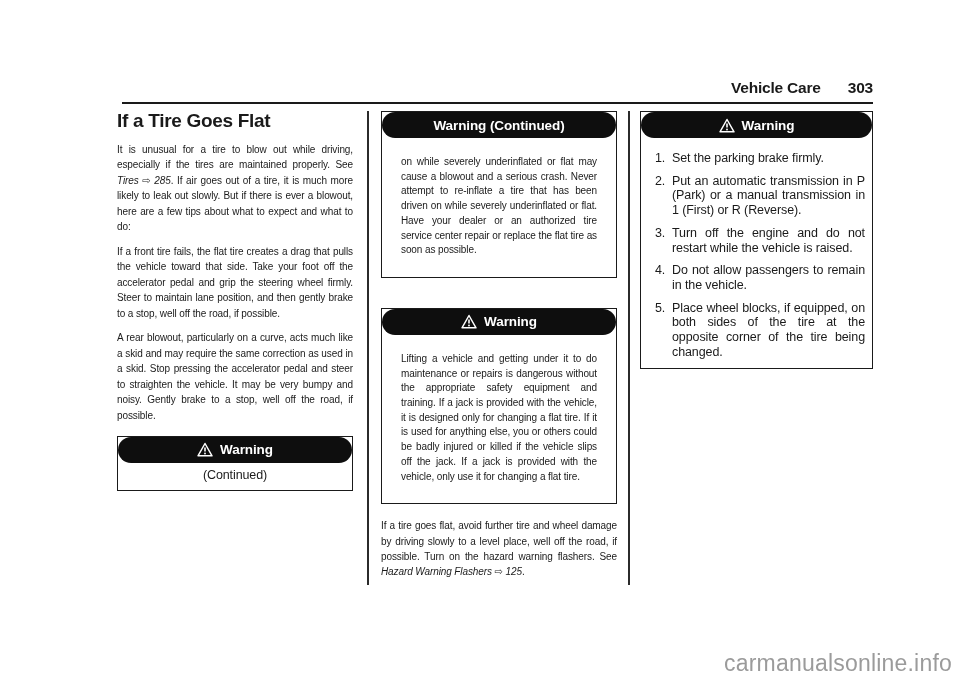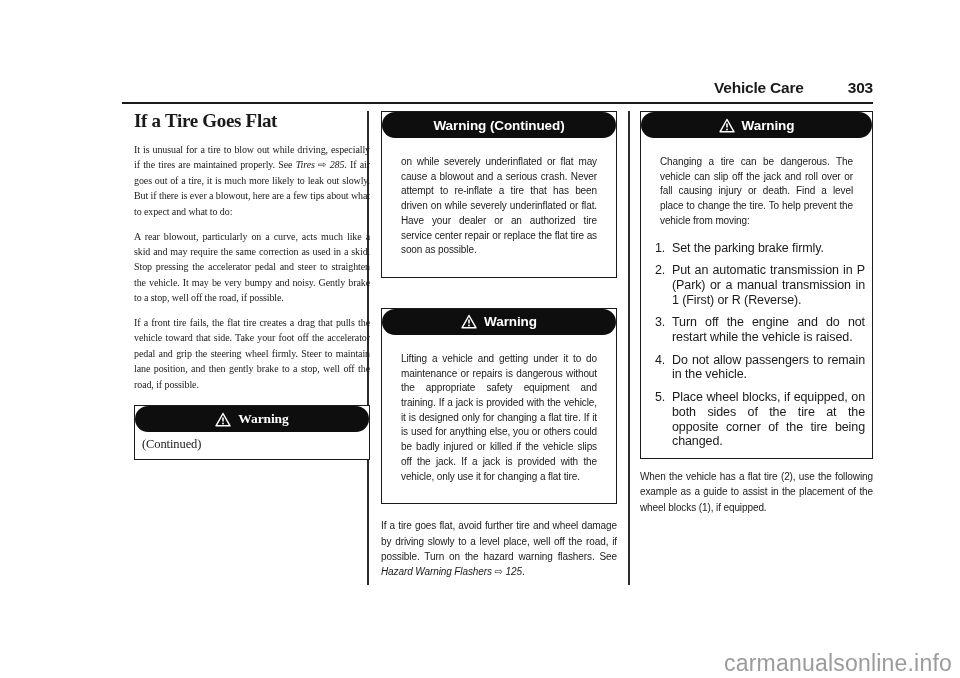--- a/index.html
+++ b/index.html
@@ -7,45 +7,45 @@
     --bar:#0e0e0e;
     --wm:#9b9b9b;
   }
   html,body{margin:0;padding:0;background:#ffffff;}
   .page{
     position:relative;width:960px;height:678px;background:#fff;overflow:hidden;
     font-family:"Liberation Sans","DejaVu Sans",sans-serif;color:var(--text);
   }
   .hdr-text{
     position:absolute;top:79px;left:540px;width:333px;
-    display:flex;justify-content:flex-end;align-items:baseline;gap:44px;
+    display:flex;justify-content:flex-end;align-items:baseline;gap:27px;
     font-weight:bold;font-size:15.5px;letter-spacing:-0.2px;
   }
   .hdr-rule{position:absolute;left:122px;top:102px;width:751px;height:2px;background:var(--text);}
   .col{position:absolute;top:110px;}
-  .col1{left:134px;width:236px;font-family:Liberation Serif, serif;}
+  .col1{left:117px;width:236px;}
   .col2{left:381px;width:236px;top:111px;}
   .col3{left:640px;width:233px;top:111px;}
   .vsep{position:absolute;top:111px;width:2px;height:474px;background:#2b2b2b;}
   .vsep1{left:367px;}
   .vsep2{left:628px;}
   h1{font-size:19px;font-weight:bold;margin:0 0 10px;letter-spacing:-0.3px;}
   p{margin:0 0 9.5px;font-size:10px;line-height:15.4px;text-align:justify;letter-spacing:-0.1px;}
   .it{font-style:italic;}
   .warnbox{border:1.6px solid var(--text);background:#fff;}
   .mt13{margin-top:13px;}
   .mt30{margin-top:30px;}
   .warnhead{
     background:var(--bar);color:#fff;font-weight:bold;font-size:13.5px;height:26px;
     display:flex;align-items:center;justify-content:center;gap:7px;letter-spacing:-0.1px;border-radius:13px;
   }
   .tri{display:inline-flex;align-items:center;}
   .warnbody{padding:5px 7px 7px;}
   .warnbody p{margin:12px;line-height:14.7px;}
-  .cont{text-align:left;font-size:12.5px;line-height:14.7px;letter-spacing:-0.1px;}
+  .cont{text-align:center;font-size:12.5px;line-height:14.7px;letter-spacing:-0.1px;}
   ol.steps{list-style:none;margin:8px 0 2px;padding:0 0 0 7px;display:flex;flex-direction:column;gap:8px;}
   ol.steps li{display:flex;font-size:12.5px;line-height:14.7px;letter-spacing:-0.1px;}
   ol.steps .num{flex:none;width:17px;}
   ol.steps .txt{flex:1;text-align:justify;}
   .closing{margin-top:14px;}
   .closing3{margin-top:10px;}
   .watermark{
     position:absolute;right:8px;bottom:1px;font-size:23px;color:var(--wm);
     letter-spacing:0.2px;font-weight:normal;
   }
@@ -60,22 +60,22 @@
     <span>303</span>
   </div>
   <div class="hdr-rule"></div>
 
   <div class="vsep vsep1"></div>
   <div class="vsep vsep2"></div>
 
   <section class="col col1">
     <h1>If a Tire Goes Flat</h1>
     <p><span>It is unusual for a tire to blow out while driving, especially if the tires are maintained properly. See </span><span class="it">Tires</span><span> ⇨ </span><span class="it">285</span><span>. If air goes out of a tire, it is much more likely to leak out slowly. But if there is ever a blowout, here are a few tips about what to expect and what to do:</span></p>
+    <p>If a front tire fails, the flat tire creates a drag that pulls the vehicle toward that side. Take your foot off the accelerator pedal and grip the steering wheel firmly. Steer to maintain lane position, and then gently brake to a stop, well off the road, if possible.</p>
     <p>A rear blowout, particularly on a curve, acts much like a skid and may require the same correction as used in a skid. Stop pressing the accelerator pedal and steer to straighten the vehicle. It may be very bumpy and noisy. Gently brake to a stop, well off the road, if possible.</p>
-    <p>If a front tire fails, the flat tire creates a drag that pulls the vehicle toward that side. Take your foot off the accelerator pedal and grip the steering wheel firmly. Steer to maintain lane position, and then gently brake to a stop, well off the road, if possible.</p>
     <div class="warnbox mt13">
       <div class="warnhead">
         <span class="tri">
           <svg width="16" height="15" viewBox="0 0 24 22" aria-hidden="true">
             <path d="M12 2 L22.5 20.5 H1.5 Z" fill="none" stroke="#ffffff" stroke-width="2.2" stroke-linejoin="round"></path>
             <line x1="12" y1="8" x2="12" y2="14" stroke="#ffffff" stroke-width="2.4"></line>
             <circle cx="12" cy="17" r="1.4" fill="#ffffff"></circle>
           </svg>
         </span>
         <span>Warning</span>
@@ -121,21 +121,20 @@
         <span class="tri">
           <svg width="16" height="15" viewBox="0 0 24 22" aria-hidden="true">
             <path d="M12 2 L22.5 20.5 H1.5 Z" fill="none" stroke="#ffffff" stroke-width="2.2" stroke-linejoin="round"></path>
             <line x1="12" y1="8" x2="12" y2="14" stroke="#ffffff" stroke-width="2.4"></line>
             <circle cx="12" cy="17" r="1.4" fill="#ffffff"></circle>
           </svg>
         </span>
         <span>Warning</span>
       </div>
       <div class="warnbody">
-        <p>Changing a tire can be dangerous. The vehicle can slip off the jack and roll over or fall causing injury or death. Find a level place to change the tire. To help prevent the vehicle from moving:</p>
         <ol class="steps">
             <li>
               <span class="num">1.</span>
               <span class="txt">Set the parking brake firmly.</span>
             </li>
             <li>
               <span class="num">2.</span>
               <span class="txt">Put an automatic transmission in P (Park) or a manual transmission in 1 (First) or R (Reverse).</span>
             </li>
             <li>
@@ -146,17 +145,16 @@
               <span class="num">4.</span>
               <span class="txt">Do not allow passengers to remain in the vehicle.</span>
             </li>
             <li>
               <span class="num">5.</span>
               <span class="txt">Place wheel blocks, if equipped, on both sides of the tire at the opposite corner of the tire being changed.</span>
             </li>
           </ol>
       </div>
     </div>
-    <p class="closing3">When the vehicle has a flat tire (2), use the following example as a guide to assist in the placement of the wheel blocks (1), if equipped.</p>
   </section>
 
   <div class="watermark">carmanualsonline.info</div>
 </div>
 
 </body></html>

